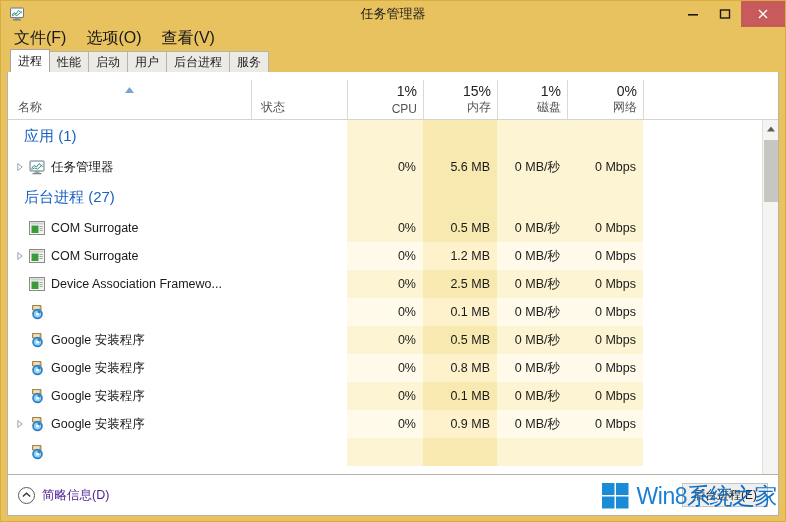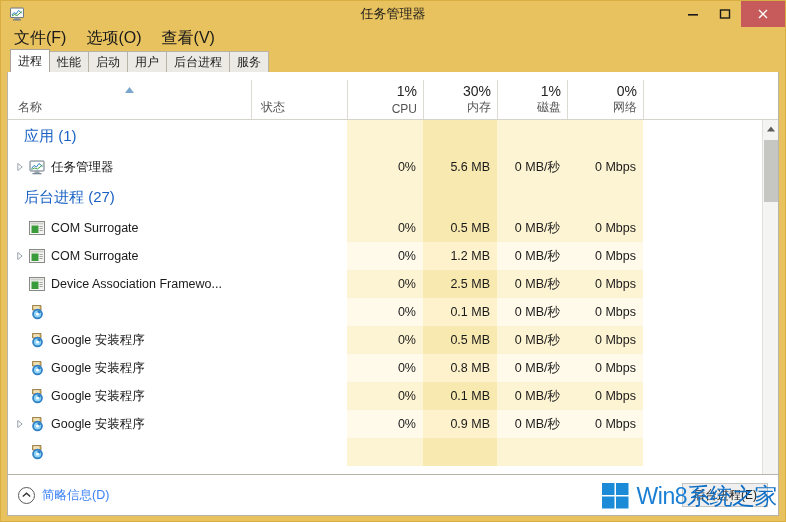--- a/index.html
+++ b/index.html
@@ -281,21 +281,21 @@
     align-items: center;
     gap: 7px;
     cursor: default;
   }
   #fewer-circle {
     width: 17px; height: 17px;
     border: 1px solid #5a5a5a;
     border-radius: 50%;
     display: flex; align-items: center; justify-content: center;
   }
-  #fewer-label { font-size: 12.5px; color: #3b82f6; }
+  #fewer-label { font-size: 12.5px; color: #4c1d95; }
 
   #endtask-btn {
     margin-left: auto;
     min-width: 86px;
     height: 24px;
     background: #efefef;
     border: 1px solid #c4c4c4;
     font-size: 12px;
     color: #222;
     display: flex; align-items: center; justify-content: center;
@@ -381,21 +381,21 @@
         <span class="cname">名称</span>
       </div>
       <div class="col left" style="left:243px; width:96px;">
         <span class="cname">状态</span>
       </div>
       <div class="col" style="left:339px; width:76px;">
         <span class="pct">1%</span>
         <span class="cname">CPU</span>
       </div>
       <div class="col" style="left:415px; width:74px;">
-        <span class="pct">30%</span>
+        <span class="pct">15%</span>
         <span class="cname">内存</span>
       </div>
       <div class="col" style="left:489px; width:70px;">
         <span class="pct">1%</span>
         <span class="cname">磁盘</span>
       </div>
       <div class="col" style="left:559px; width:76px;">
         <span class="pct">0%</span>
         <span class="cname">网络</span>
       </div>

